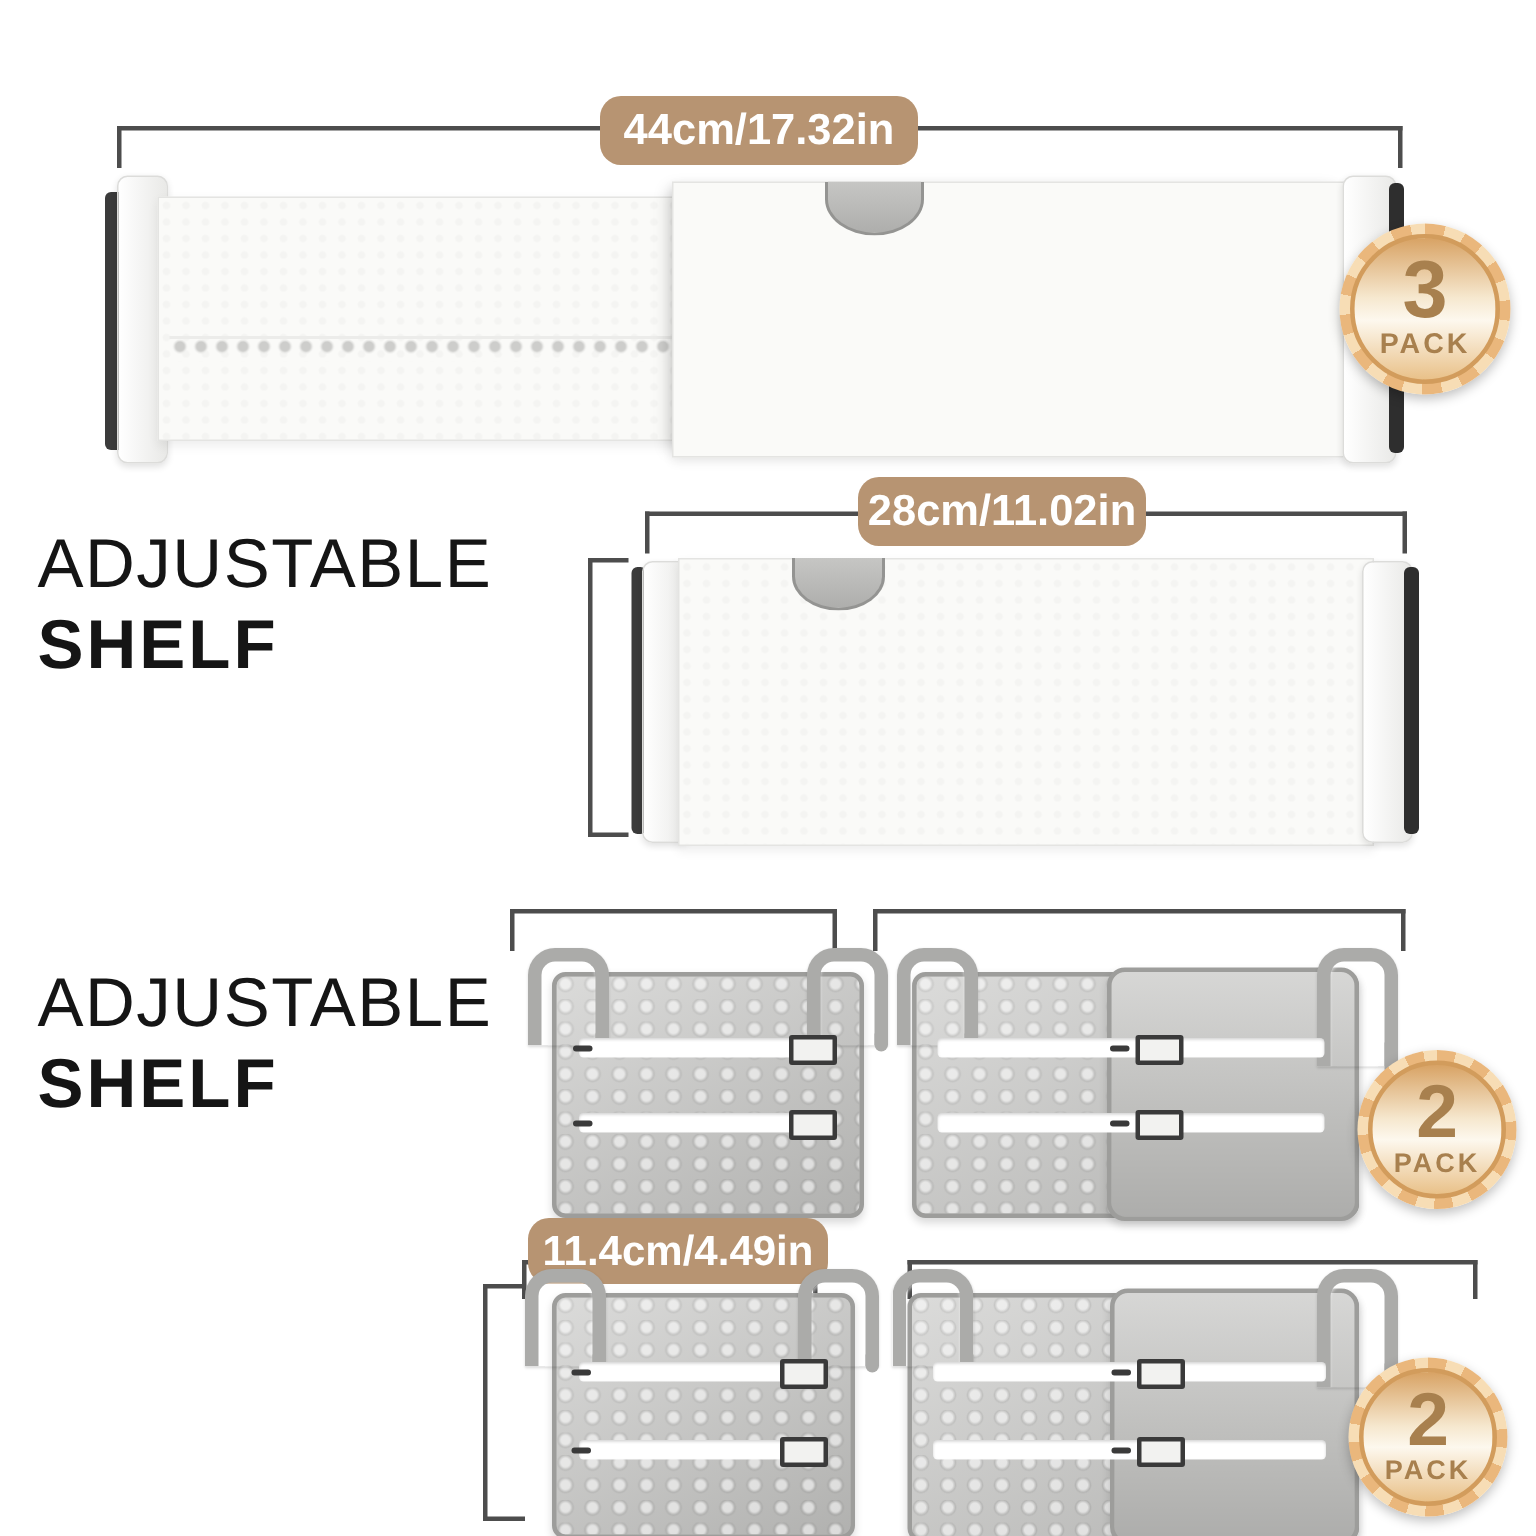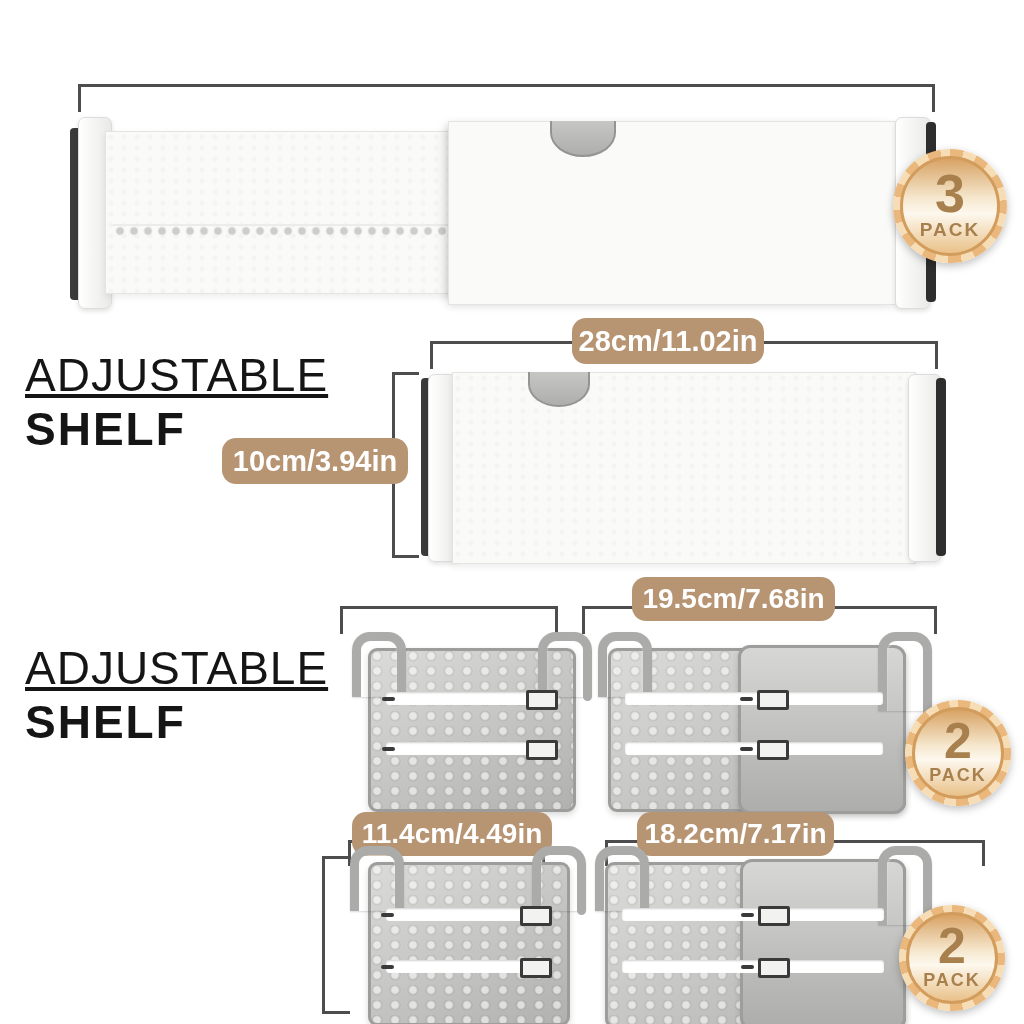--- a/index.html
+++ b/index.html
@@ -6,21 +6,21 @@
   #stage{
     position:relative;width:1024px;height:1024px;overflow:hidden;
     background:#ffffff;font-family:"Liberation Sans",sans-serif;
   }
   
   .title{
     position:absolute;left:0;top:10px;width:1024px;text-align:center;
     font-size:47px;font-weight:800;letter-spacing:1px;color:#b2926e;
   }
   .shelf-label{position:absolute;color:#151515;line-height:1;}
-  .shelf-label .l1{font-size:46px;font-weight:400;letter-spacing:1px;text-decoration:underline;}
+  .shelf-label .l1{font-size:46px;font-weight:400;letter-spacing:1px;}
   .shelf-label .l2{font-size:46px;font-weight:700;letter-spacing:2px;margin-top:8px;}
   
   .pill{
     position:absolute;display:flex;align-items:center;justify-content:center;
     background:#b79472;color:#ffffff;font-weight:700;font-size:29px;
     border-radius:14px;white-space:nowrap;
   }
   .dl{position:absolute;background:#4d4d4d;}
   
   .cap-dark{position:absolute;background:#3b3b3b;border-radius:4px;}
@@ -99,20 +99,21 @@
 </style>
 </head>
 <body>
 
 <div id="stage">
 
 
   <div class="dl" style="left:78px;top:84px;width:857px;height:3px;"></div>
   <div class="dl" style="left:78px;top:84px;width:3px;height:28px;"></div>
   <div class="dl" style="left:932px;top:84px;width:3px;height:28px;"></div>
+  <div class="pill" style="left:400px;top:64px;width:212px;height:46px;">44cm/17.32in</div>
 
   <div>
     <div class="cap-dark" style="left:70px;top:128px;width:18px;height:172px;"></div>
     <div class="cap-white" style="left:78px;top:117px;width:32px;height:190px;"></div>
     <div class="wbody" style="left:105px;top:131px;width:350px;height:161px;"></div>
     <div class="teeth" style="left:113px;top:224px;width:338px;"></div>
     <div class="wbody" style="left:448px;top:121px;width:450px;height:182px;background-image:none;box-shadow:-7px 0 10px -5px rgba(0,0,0,.18),0 3px 7px rgba(0,0,0,.07);"></div>
     <div class="notch" style="left:550px;top:121px;width:62px;height:34px;"></div>
     <div class="cap-white" style="left:895px;top:117px;width:34px;height:190px;"></div>
     <div class="cap-dark" style="left:926px;top:122px;width:10px;height:180px;background:#2e2e2e;"></div>
@@ -130,21 +131,20 @@
     <div class="l2">SHELF</div>
   </div>
 
   <div class="dl" style="left:430px;top:341px;width:508px;height:3px;"></div>
   <div class="dl" style="left:430px;top:341px;width:3px;height:28px;"></div>
   <div class="dl" style="left:935px;top:341px;width:3px;height:28px;"></div>
   <div class="dl" style="left:392px;top:372px;width:3px;height:186px;"></div>
   <div class="dl" style="left:392px;top:372px;width:27px;height:3px;"></div>
   <div class="dl" style="left:392px;top:555px;width:27px;height:3px;"></div>
   <div class="pill" style="left:572px;top:318px;width:192px;height:46px;">28cm/11.02in</div>
-  <div class="pill" style="left:222px;top:438px;width:186px;height:46px;">10cm/3.94in</div>
 
   <div>
     <div class="cap-dark" style="left:421px;top:378px;width:10px;height:178px;"></div>
     <div class="cap-white" style="left:428px;top:374px;width:30px;height:186px;"></div>
     <div class="wbody" style="left:452px;top:372px;width:462px;height:190px;"></div>
     <div class="notch" style="left:528px;top:372px;width:58px;height:33px;"></div>
     <div class="cap-white" style="left:908px;top:374px;width:32px;height:186px;"></div>
     <div class="cap-dark" style="left:936px;top:378px;width:10px;height:178px;background:#2e2e2e;"></div>
   </div>
 
@@ -152,21 +152,20 @@
     <div class="l1">ADJUSTABLE</div>
     <div class="l2">SHELF</div>
   </div>
 
   <div class="dl" style="left:340px;top:606px;width:218px;height:3px;"></div>
   <div class="dl" style="left:340px;top:606px;width:3px;height:28px;"></div>
   <div class="dl" style="left:555px;top:606px;width:3px;height:28px;"></div>
   <div class="dl" style="left:582px;top:606px;width:355px;height:3px;"></div>
   <div class="dl" style="left:582px;top:606px;width:3px;height:28px;"></div>
   <div class="dl" style="left:934px;top:606px;width:3px;height:28px;"></div>
-  <div class="pill" style="left:632px;top:577px;width:203px;height:44px;font-size:28px;">19.5cm/7.68in</div>
 
   <div>
     <div class="gpanel" style="left:368px;top:648px;width:202px;height:158px;"></div>
     <div class="hook" style="left:352px;top:632px;"></div>
     <div class="hook" style="left:538px;top:632px;"></div>
     <div class="slot" style="left:386px;top:692px;width:170px;"></div>
     <div class="latch" style="left:526px;top:690px;"></div>
     <div class="pin" style="left:382px;top:697px;"></div>
     <div class="slot" style="left:386px;top:742px;width:170px;"></div>
     <div class="latch" style="left:526px;top:740px;"></div>
@@ -196,21 +195,20 @@
   <div class="dl" style="left:348px;top:840px;width:197px;height:3px;"></div>
   <div class="dl" style="left:348px;top:840px;width:3px;height:26px;"></div>
   <div class="dl" style="left:542px;top:840px;width:3px;height:26px;"></div>
   <div class="dl" style="left:605px;top:840px;width:380px;height:3px;"></div>
   <div class="dl" style="left:605px;top:840px;width:3px;height:26px;"></div>
   <div class="dl" style="left:982px;top:840px;width:3px;height:26px;"></div>
   <div class="dl" style="left:322px;top:856px;width:3px;height:158px;"></div>
   <div class="dl" style="left:322px;top:856px;width:28px;height:3px;"></div>
   <div class="dl" style="left:322px;top:1011px;width:28px;height:3px;"></div>
   <div class="pill" style="left:352px;top:812px;width:200px;height:44px;font-size:28px;">11.4cm/4.49in</div>
-  <div class="pill" style="left:637px;top:812px;width:197px;height:44px;font-size:28px;">18.2cm/7.17in</div>
 
   <div>
     <div class="gpanel" style="left:368px;top:862px;width:196px;height:158px;"></div>
     <div class="hook" style="left:350px;top:846px;"></div>
     <div class="hook" style="left:532px;top:846px;"></div>
     <div class="slot" style="left:386px;top:908px;width:164px;"></div>
     <div class="latch" style="left:520px;top:906px;"></div>
     <div class="pin" style="left:381px;top:913px;"></div>
     <div class="slot" style="left:386px;top:960px;width:164px;"></div>
     <div class="latch" style="left:520px;top:958px;"></div>

